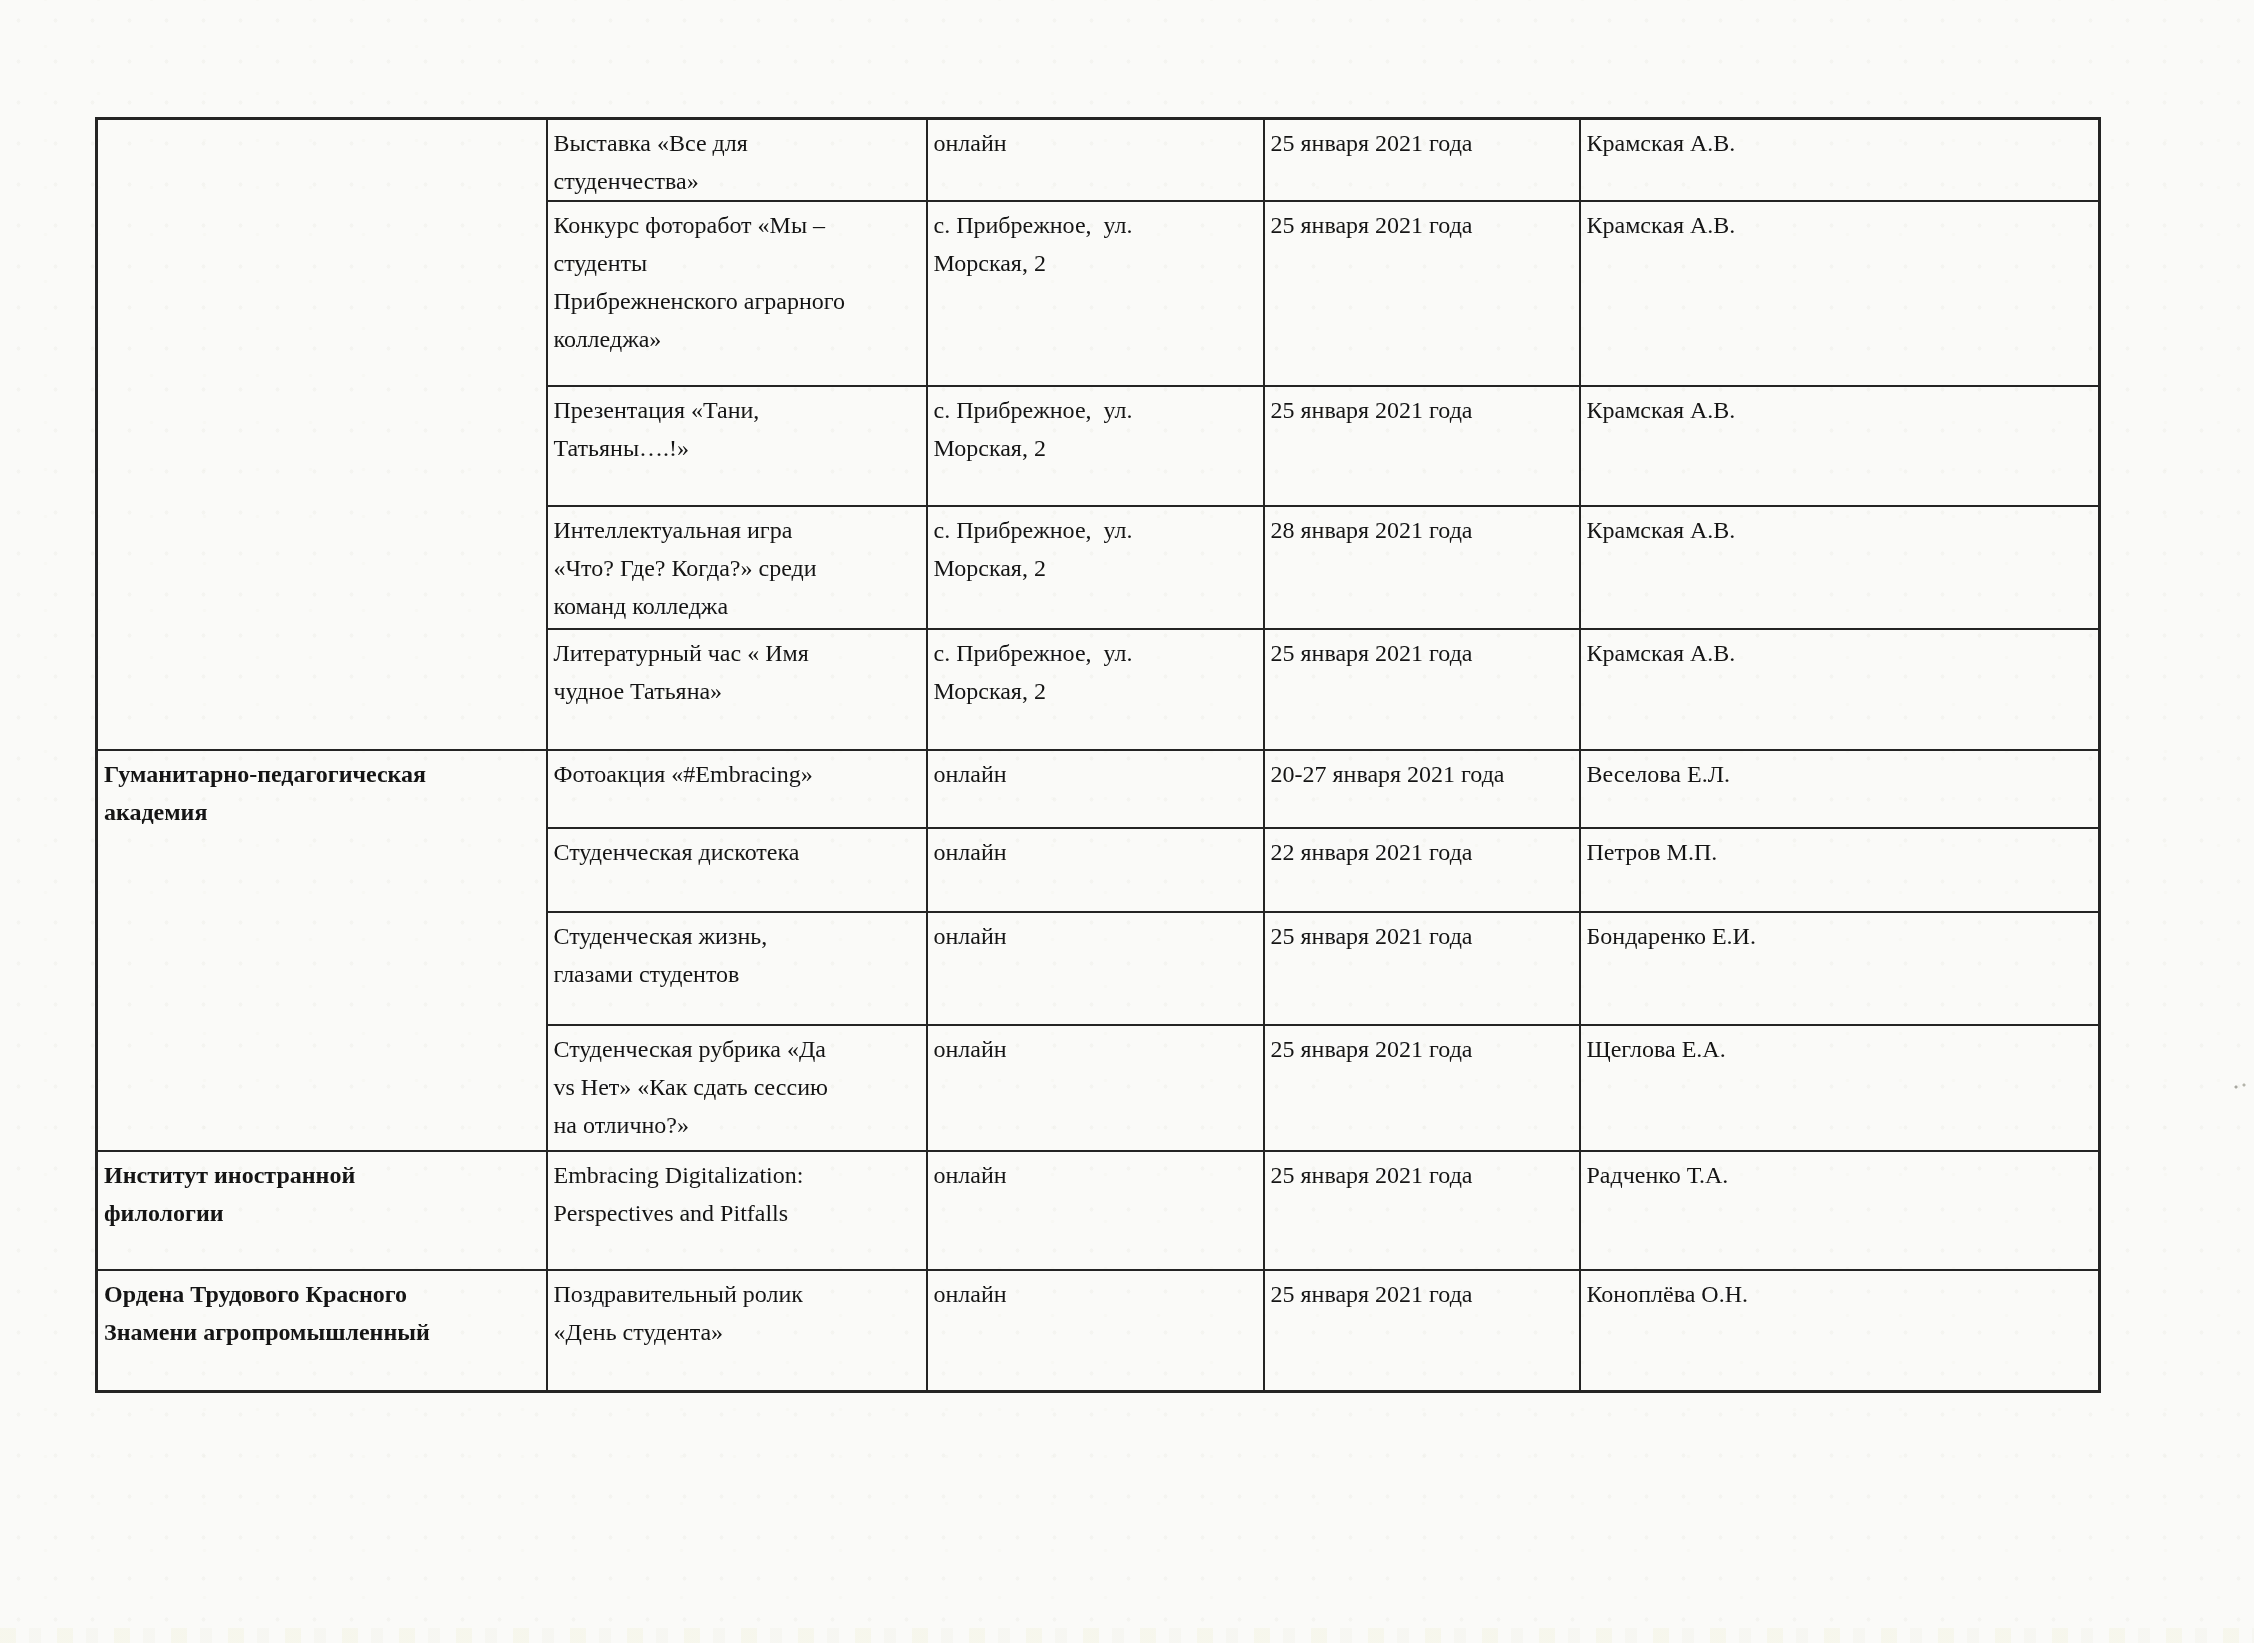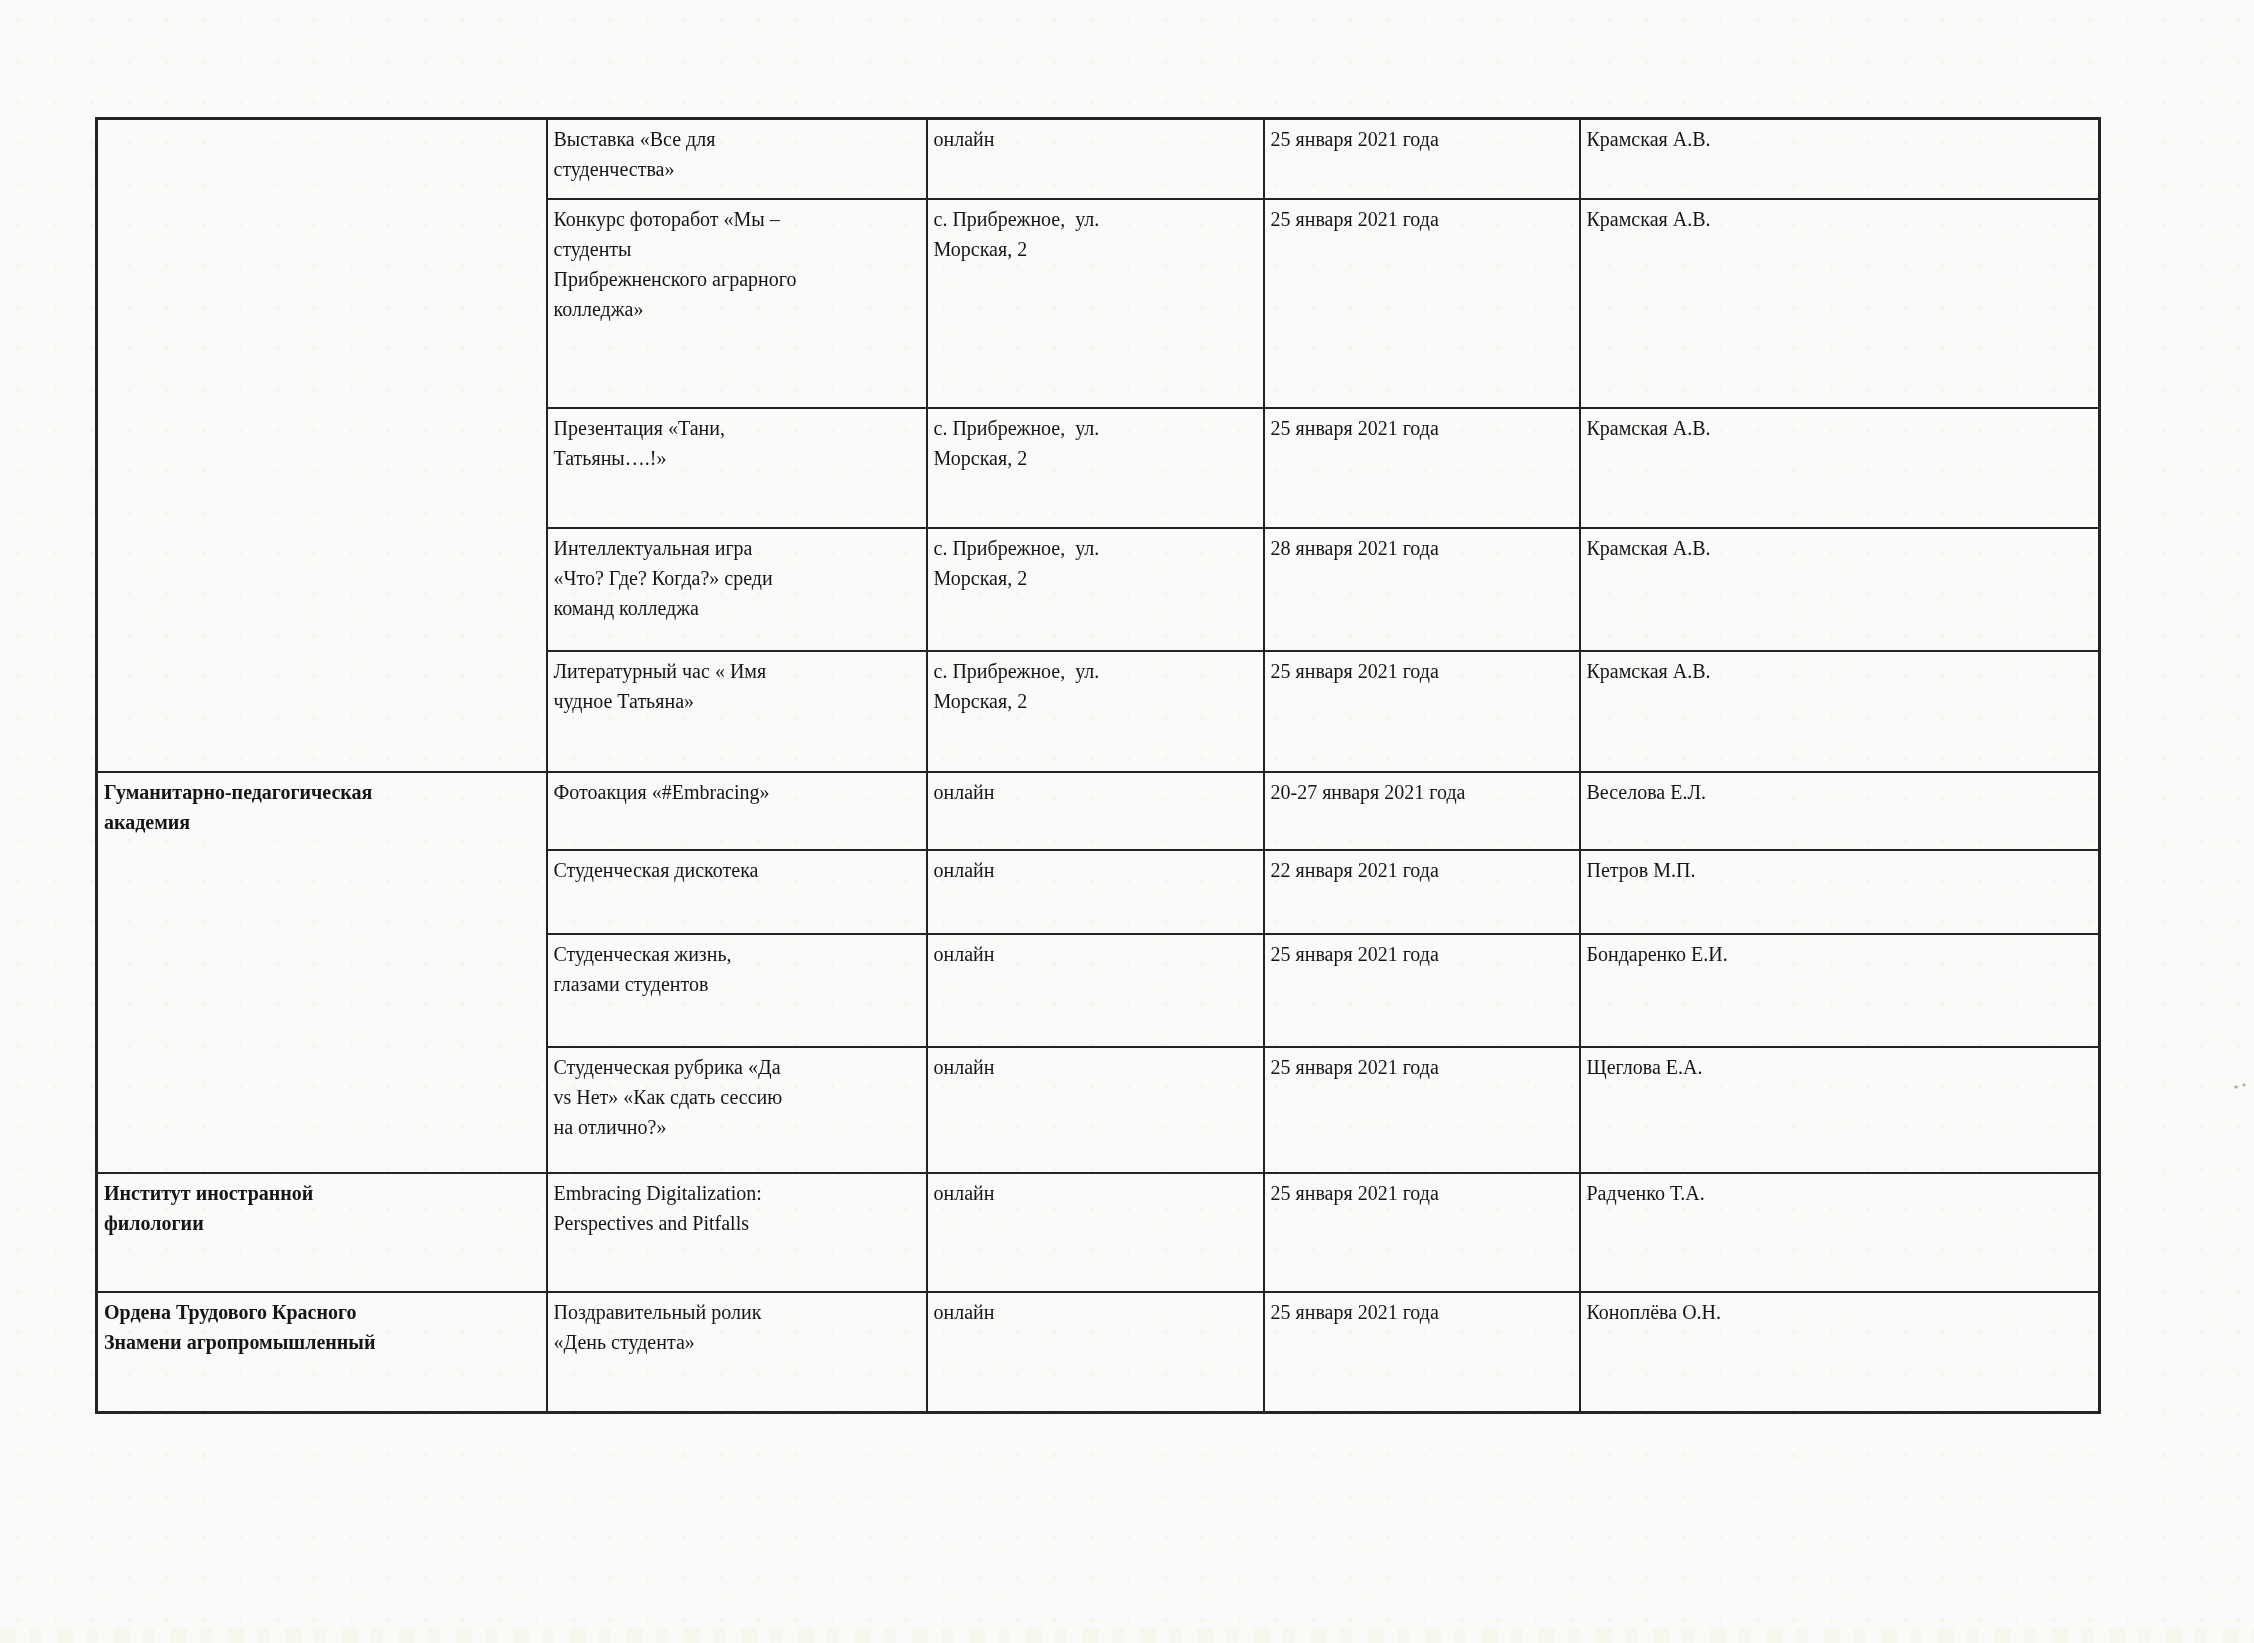--- a/index.html
+++ b/index.html
@@ -22,22 +22,22 @@
     left: 95px;
     top: 117px;
     width: 2003px;
     border-collapse: collapse;
     table-layout: fixed;
     border: 3px solid #242424;
   }
   table.schedule td {
     border: 2px solid #242424;
     vertical-align: top;
-    font-size: 20px;
-    line-height: 30px;
+    font-size: 24px;
+    line-height: 38px;
     white-space: pre-wrap;
     overflow: hidden;
     padding: 4px 4px 0 6px;
   }
   td.dept   { font-weight: bold; padding: 4px 6px 0 8px; }
   td.date   { padding: 4px 2px 0 5px; }
   td.person { padding: 4px 6px 0 8px; }
   .edge-artifact {
     position: absolute;
     left: 2232px;
@@ -77,21 +77,21 @@
     </colgroup>
     <tbody id="schedule-body">
         <tr style="height: 80px;">
           <td class="dept" rowspan="5"></td>
           <td class="event">Выставка «Все для
 студенчества»</td>
           <td class="location">онлайн</td>
           <td class="date">25 января 2021 года</td>
           <td class="person">Крамская А.В.</td>
         </tr>
-        <tr style="height: 209px; padding-left: 16px;">
+        <tr style="height: 185px; padding-left: 16px;">
           <td class="event">Конкурс фоторабот «Мы –
 студенты
 Прибрежненского аграрного
 колледжа»</td>
           <td class="location">с. Прибрежное,  ул.
 Морская, 2</td>
           <td class="date">25 января 2021 года</td>
           <td class="person">Крамская А.В.</td>
         </tr>
         <tr style="height: 120px;">

